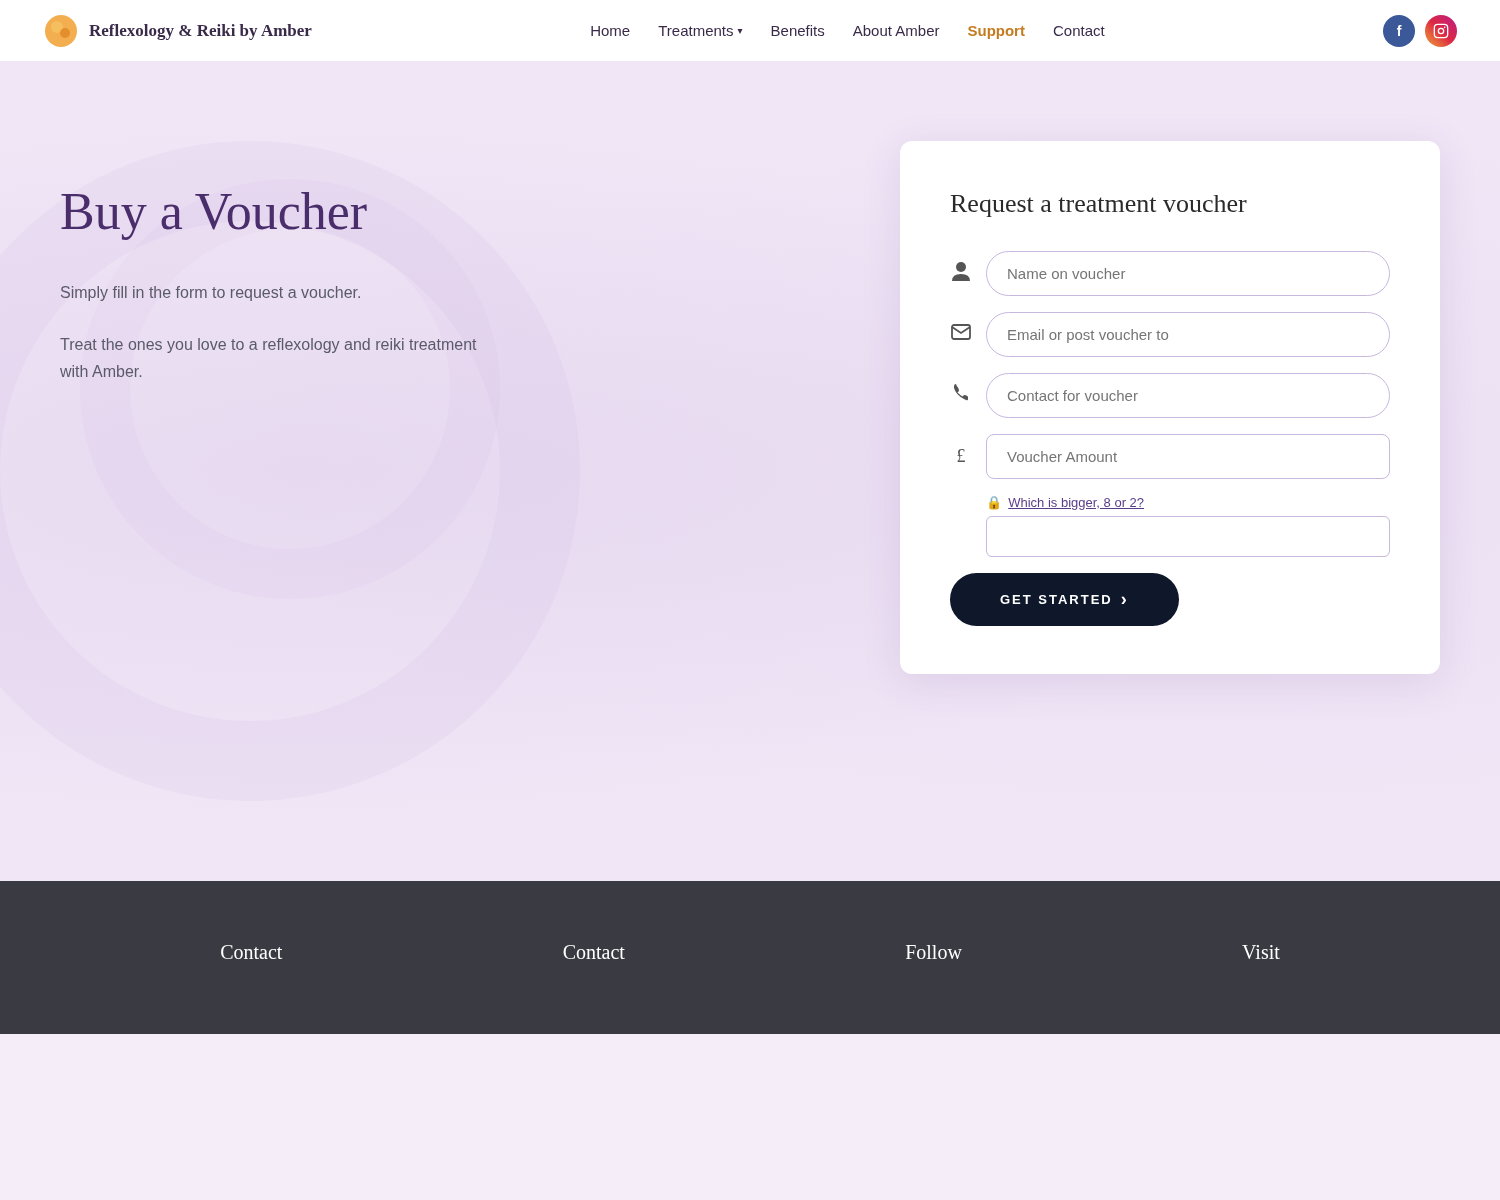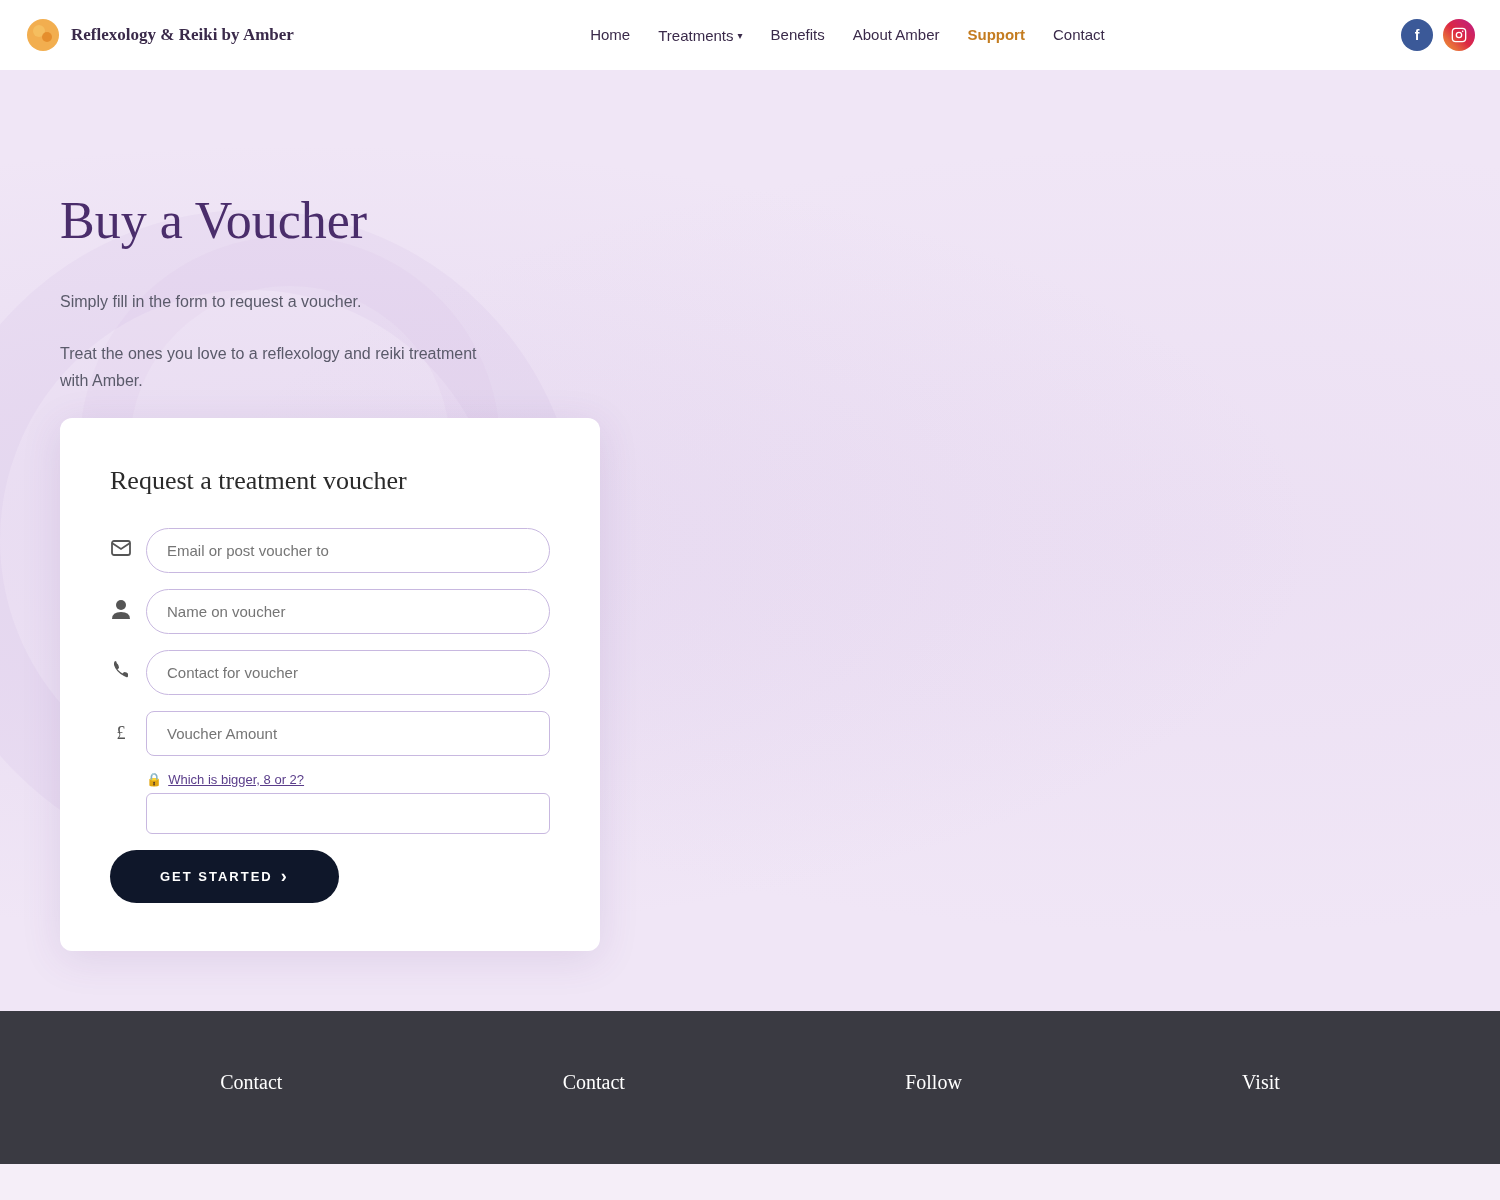--- a/index.html
+++ b/index.html
@@ -4,22 +4,22 @@
   <style>
     * { box-sizing: border-box; margin: 0; padding: 0; }
     body { font-family: Georgia, 'Times New Roman', serif; background: #f5eef8; min-height: 1200px; }
 
     
     nav {
       background: #fff;
       display: flex;
       align-items: center;
       justify-content: space-between;
-      padding: 0 25px;
-      height: 70px;
+      padding: 0 43px;
+      height: 61px;
       box-shadow: 0 1px 4px rgba(0,0,0,0.08);
     }
     .nav-brand {
       display: flex;
       align-items: center;
       gap: 10px;
       font-size: 17px;
       font-weight: 600;
       color: #3a2a4a;
       font-family: Georgia, serif;
@@ -80,21 +80,20 @@
     .hero {
       background: #f0e6f6;
       background-image: radial-gradient(ellipse at 20% 50%, rgba(180,150,210,0.15) 0%, transparent 60%),
                         radial-gradient(ellipse at 80% 50%, rgba(200,170,220,0.1) 0%, transparent 60%);
       min-height: 820px;
       display: flex;
       align-items: flex-start;
       padding: 80px 60px 60px 60px;
       position: relative;
       overflow: hidden;
-      flex-direction: column;
     }
     .hero::before {
       content: '';
       position: absolute;
       left: -80px;
       top: 50%;
       transform: translateY(-50%);
       width: 500px;
       height: 500px;
       border-radius: 50%;
@@ -311,36 +310,36 @@
     <p class="hero-text">Simply fill in the form to request a voucher.</p>
     <p class="hero-text">Treat the ones you love to a reflexology and reiki treatment with Amber.</p>
   </div>
 
   <div class="hero-right">
     <div class="form-card">
       <h2 class="form-title">Request a treatment voucher</h2>
 
       <div class="form-field">
         <span class="field-icon">
+          <svg width="18" height="20" viewBox="0 0 18 20" fill="#555">
+            <circle cx="9" cy="6" r="5" fill="#555"></circle>
+            <path d="M0 20 Q0 13 9 13 Q18 13 18 20" fill="#555"></path>
+          </svg>
+        </span>
+        <input type="text" class="field-input" placeholder="Name on voucher" style="">
+      </div>
+
+      <div class="form-field">
+        <span class="field-icon">
           <svg width="20" height="16" viewBox="0 0 20 16" fill="none">
             <rect x="1" y="1" width="18" height="14" rx="2" stroke="#555" stroke-width="1.8"></rect>
             <path d="M1 3 L10 9 L19 3" stroke="#555" stroke-width="1.8"></path>
           </svg>
         </span>
         <input type="text" class="field-input" placeholder="Email or post voucher to" style="">
-      </div>
-
-      <div class="form-field">
-        <span class="field-icon">
-          <svg width="18" height="20" viewBox="0 0 18 20" fill="#555">
-            <circle cx="9" cy="6" r="5" fill="#555"></circle>
-            <path d="M0 20 Q0 13 9 13 Q18 13 18 20" fill="#555"></path>
-          </svg>
-        </span>
-        <input type="text" class="field-input" placeholder="Name on voucher" style="">
       </div>
 
       <div class="form-field">
         <span class="field-icon">
           <svg width="16" height="20" viewBox="0 0 16 20" fill="#555">
             <path d="M3 1 Q1 1 1 3 L1 5 Q3 12 11 16 L13 17 Q15 18 15 16 L15 14 Q15 13 13.5 12.5 L11.5 12 Q11 12 10.5 12.5 L9.5 13.5 Q7 12 4.5 9.5 L5.5 8.5 Q6 8 6 7.5 L5.5 5.5 Q5 4 4 3.5 Z" fill="#555"></path>
           </svg>
         </span>
         <input type="text" class="field-input" placeholder="Contact for voucher" style="">
       </div>

